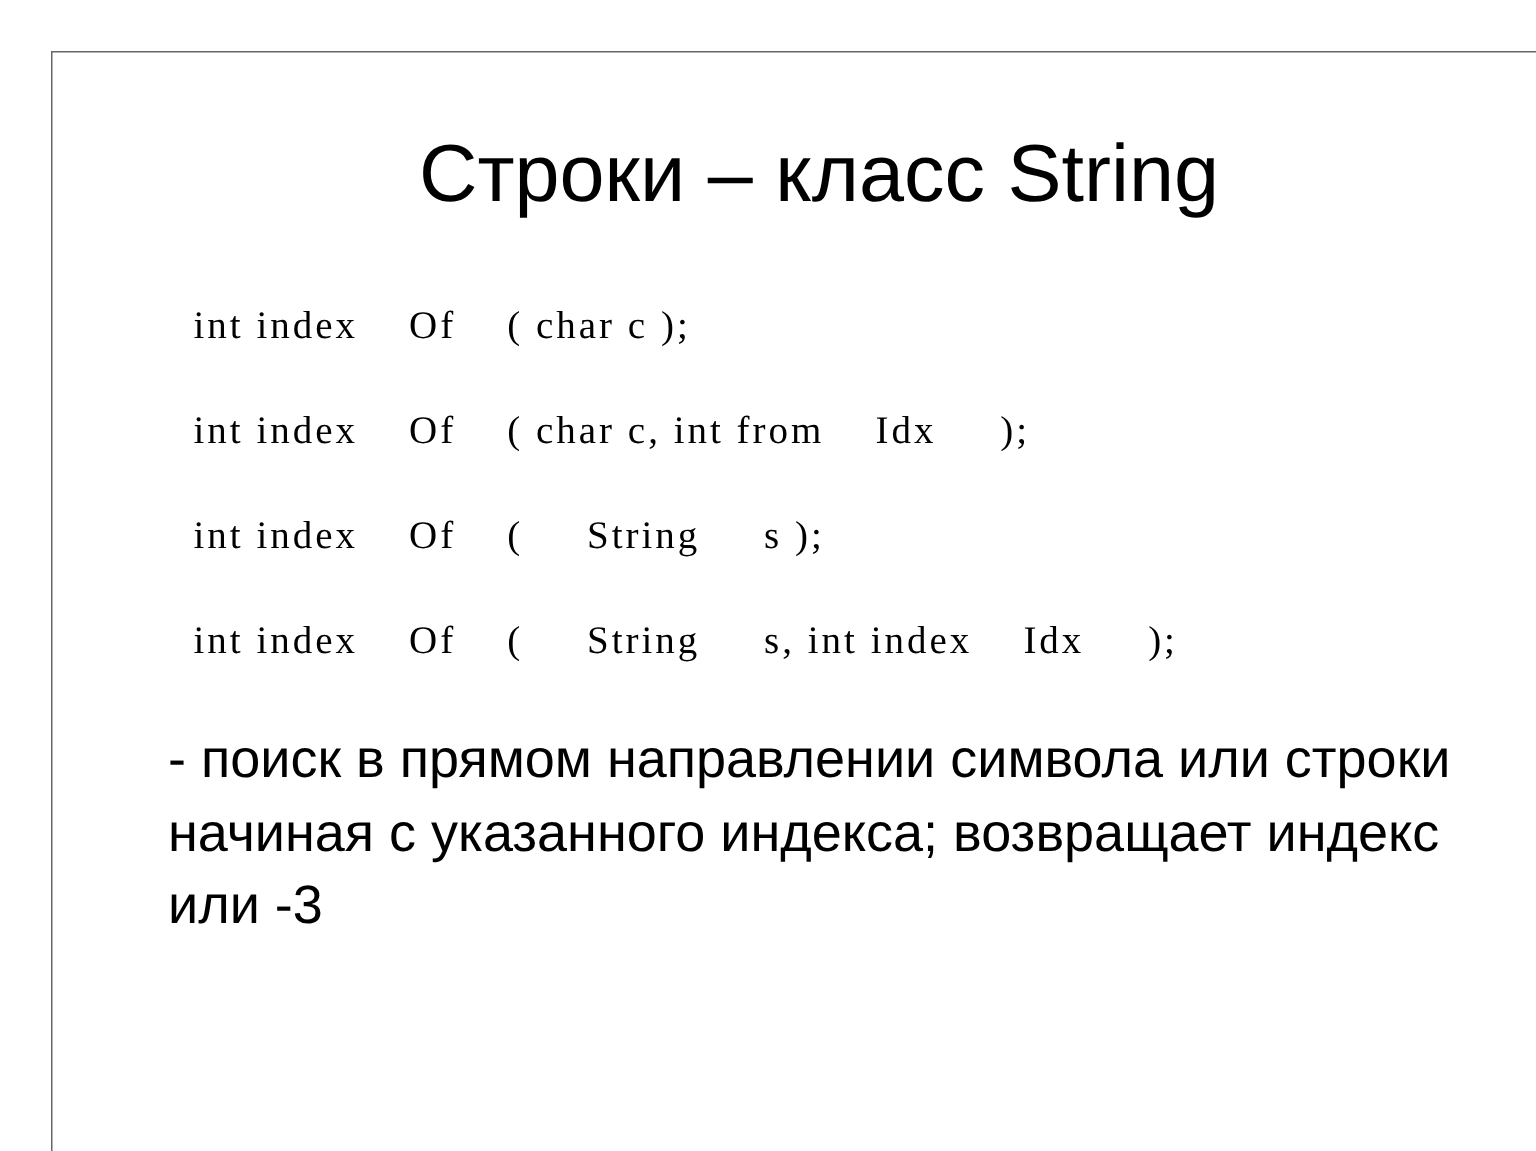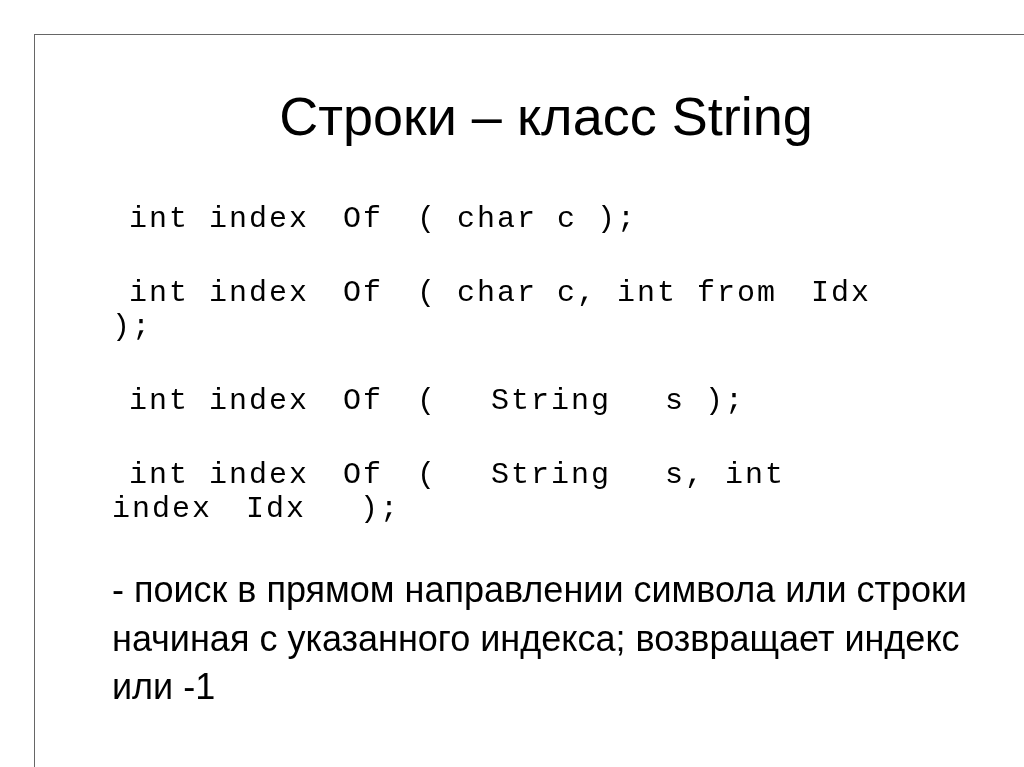--- a/index.html
+++ b/index.html
@@ -17,22 +17,22 @@
       border: 1px solid #666;
     }
     .title {
       font-size: 54px;
       font-weight: 400;
       text-align: center;
       margin-top: 10px;
       margin-bottom: 55px;
     }
     .code-line {
-      font-family: Liberation Mono, monospace;
-      font-size: 30px;
+      font-family: Liberation Serif, serif;
+      font-size: 26px;
       letter-spacing: 2px;
       margin-bottom: 40px;
       text-transform: uppercase;
     }
     .code-line .lower {
       text-transform: none;
     }
     .description {
       font-size: 36px;
       line-height: 1.35;
@@ -53,13 +53,13 @@
 </div>
 
 <div class="code-line">
   <span class="lower">int index</span><span class="lower">Of</span><span class="lower">( </span><span class="lower">String</span><span class="lower"> s );</span>
 </div>
 
 <div class="code-line">
   <span class="lower">int index</span><span class="lower">Of</span><span class="lower">( </span><span class="lower">String</span><span class="lower"> s, int index</span><span class="lower">Idx</span><span class="lower"> );</span>
 </div>
 
-<p class="description">- поиск в прямом направлении символа или строки начиная с указанного индекса; возвращает индекс или -1</p>
+<p class="description">- поиск в прямом направлении символа или строки начиная с указанного индекса; возвращает индекс или -3</p>
 
 </body></html>

